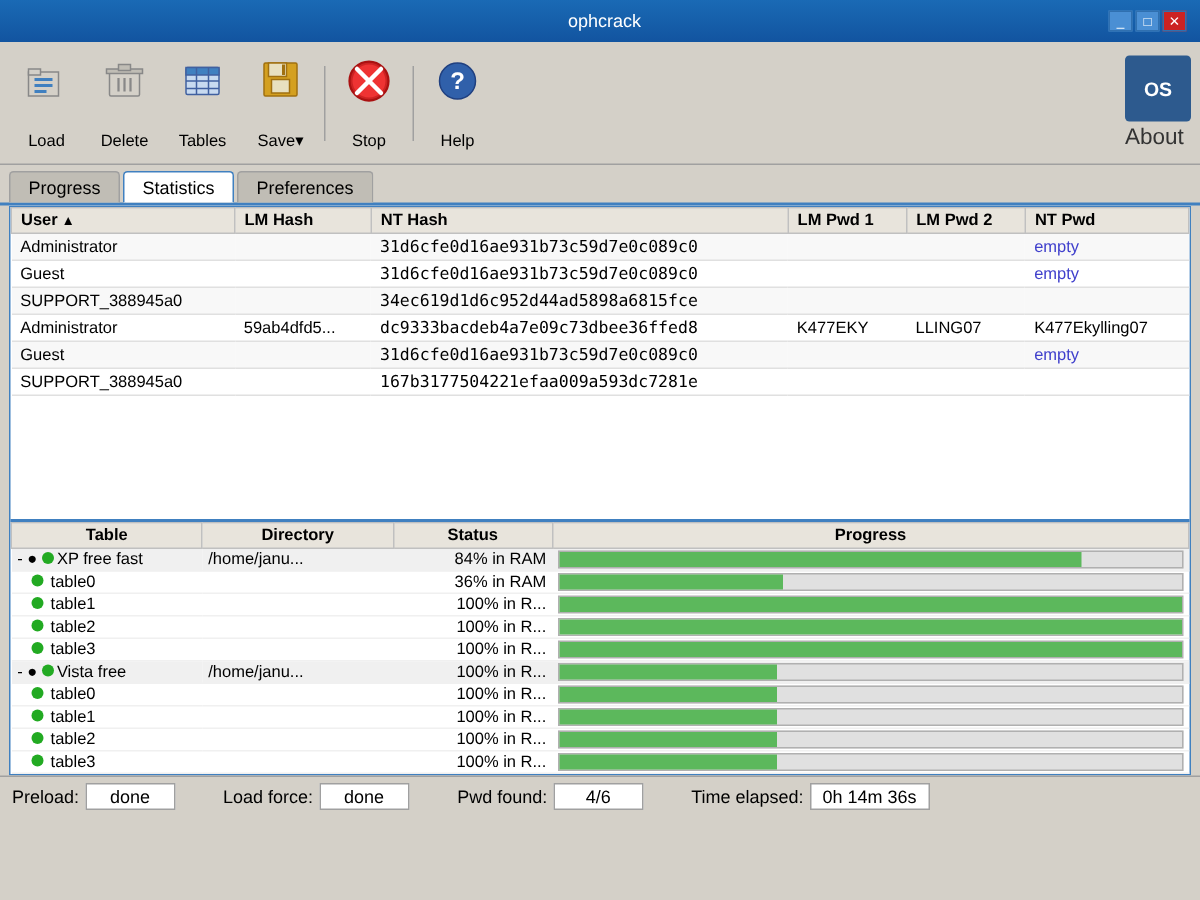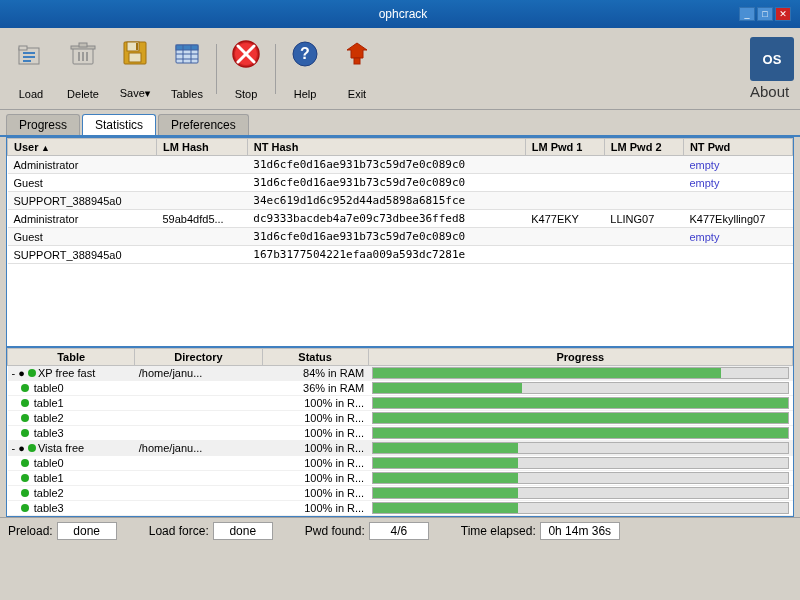--- a/index.html
+++ b/index.html
@@ -229,44 +229,44 @@
         <rect x="10" y="3" width="8" height="4" fill="#c0bdb5" stroke="#888" stroke-width="1"></rect>
         <line x1="10" y1="12" x2="10" y2="21" stroke="#888" stroke-width="1.5"></line>
         <line x1="14" y1="12" x2="14" y2="21" stroke="#888" stroke-width="1.5"></line>
         <line x1="18" y1="12" x2="18" y2="21" stroke="#888" stroke-width="1.5"></line>
       </svg>
     </div>
     <div class="tb-label">Delete</div>
   </div>
 
   <div class="tb-btn">
-    <div class="tb-icon icon-save">
-      <svg width="28" height="28" viewBox="0 0 28 28">
-        <rect x="3" y="3" width="22" height="22" fill="#d4a020" stroke="#a07010" stroke-width="1" rx="1"></rect>
-        <rect x="6" y="3" width="12" height="9" fill="#e8e0c0" stroke="#a07010" stroke-width="1"></rect>
-        <rect x="8" y="14" width="12" height="9" fill="#e8e0c0" stroke="#a07010" stroke-width="1"></rect>
-        <rect x="15" y="4" width="2" height="7" fill="#a07010"></rect>
-      </svg>
-    </div>
-    <div class="tb-label">Save▾</div>
-  </div>
-
-  <div class="tb-btn">
     <div class="tb-icon">
       <svg width="28" height="28" viewBox="0 0 28 28">
         <rect x="3" y="5" width="22" height="18" fill="#c8daf0" stroke="#4060a0" stroke-width="1" rx="1"></rect>
         <rect x="3" y="5" width="22" height="5" fill="#4080c0" stroke="#4060a0" stroke-width="1"></rect>
         <line x1="10" y1="5" x2="10" y2="23" stroke="#4060a0" stroke-width="1"></line>
         <line x1="18" y1="5" x2="18" y2="23" stroke="#4060a0" stroke-width="1"></line>
         <line x1="3" y1="14" x2="25" y2="14" stroke="#4060a0" stroke-width="1"></line>
         <line x1="3" y1="19" x2="25" y2="19" stroke="#4060a0" stroke-width="1"></line>
       </svg>
     </div>
     <div class="tb-label">Tables</div>
   </div>
+
+  <div class="tb-btn">
+    <div class="tb-icon icon-save">
+      <svg width="28" height="28" viewBox="0 0 28 28">
+        <rect x="3" y="3" width="22" height="22" fill="#d4a020" stroke="#a07010" stroke-width="1" rx="1"></rect>
+        <rect x="6" y="3" width="12" height="9" fill="#e8e0c0" stroke="#a07010" stroke-width="1"></rect>
+        <rect x="8" y="14" width="12" height="9" fill="#e8e0c0" stroke="#a07010" stroke-width="1"></rect>
+        <rect x="15" y="4" width="2" height="7" fill="#a07010"></rect>
+      </svg>
+    </div>
+    <div class="tb-label">Save▾</div>
+  </div>
   <div class="tb-sep"></div>
 
   <div class="tb-btn">
     <div class="tb-icon">
       <svg width="32" height="32" viewBox="0 0 32 32">
         <circle cx="16" cy="16" r="13" fill="#cc2222" stroke="#aa1111" stroke-width="1.5"></circle>
         <circle cx="16" cy="16" r="11" fill="#ee3333"></circle>
         <line x1="8" y1="8" x2="24" y2="24" stroke="white" stroke-width="3" stroke-linecap="round"></line>
         <line x1="24" y1="8" x2="8" y2="24" stroke="white" stroke-width="3" stroke-linecap="round"></line>
       </svg>
@@ -278,29 +278,20 @@
   <div class="tb-btn">
     <div class="tb-icon">
       <svg width="28" height="28" viewBox="0 0 28 28">
         <circle cx="14" cy="14" r="12" fill="#3060aa" stroke="#204080" stroke-width="1"></circle>
         <text x="14" y="19" text-anchor="middle" fill="white" font-size="16" font-weight="bold">?</text>
       </svg>
     </div>
     <div class="tb-label">Help</div>
   </div>
 
-  <div class="tb-btn">
-    <div class="tb-icon">
-      <svg width="28" height="28" viewBox="0 0 28 28">
-        <polygon points="14,3 24,10 20,10 20,18 8,18 8,10 4,10" fill="#cc3300" stroke="#aa2200" stroke-width="1"></polygon>
-        <rect x="11" y="18" width="6" height="6" fill="#cc3300" stroke="#aa2200" stroke-width="1"></rect>
-      </svg>
-    </div>
-    <div class="tb-label">Exit</div>
-  </div>
 
   <div style="margin-left:auto; display:flex; flex-direction:column; align-items:flex-start;">
     <div id="about-btn">
       <span>OS</span>
     </div>
     <div id="about-label">About</div>
   </div>
 </div>
 
 <div id="tabs">

